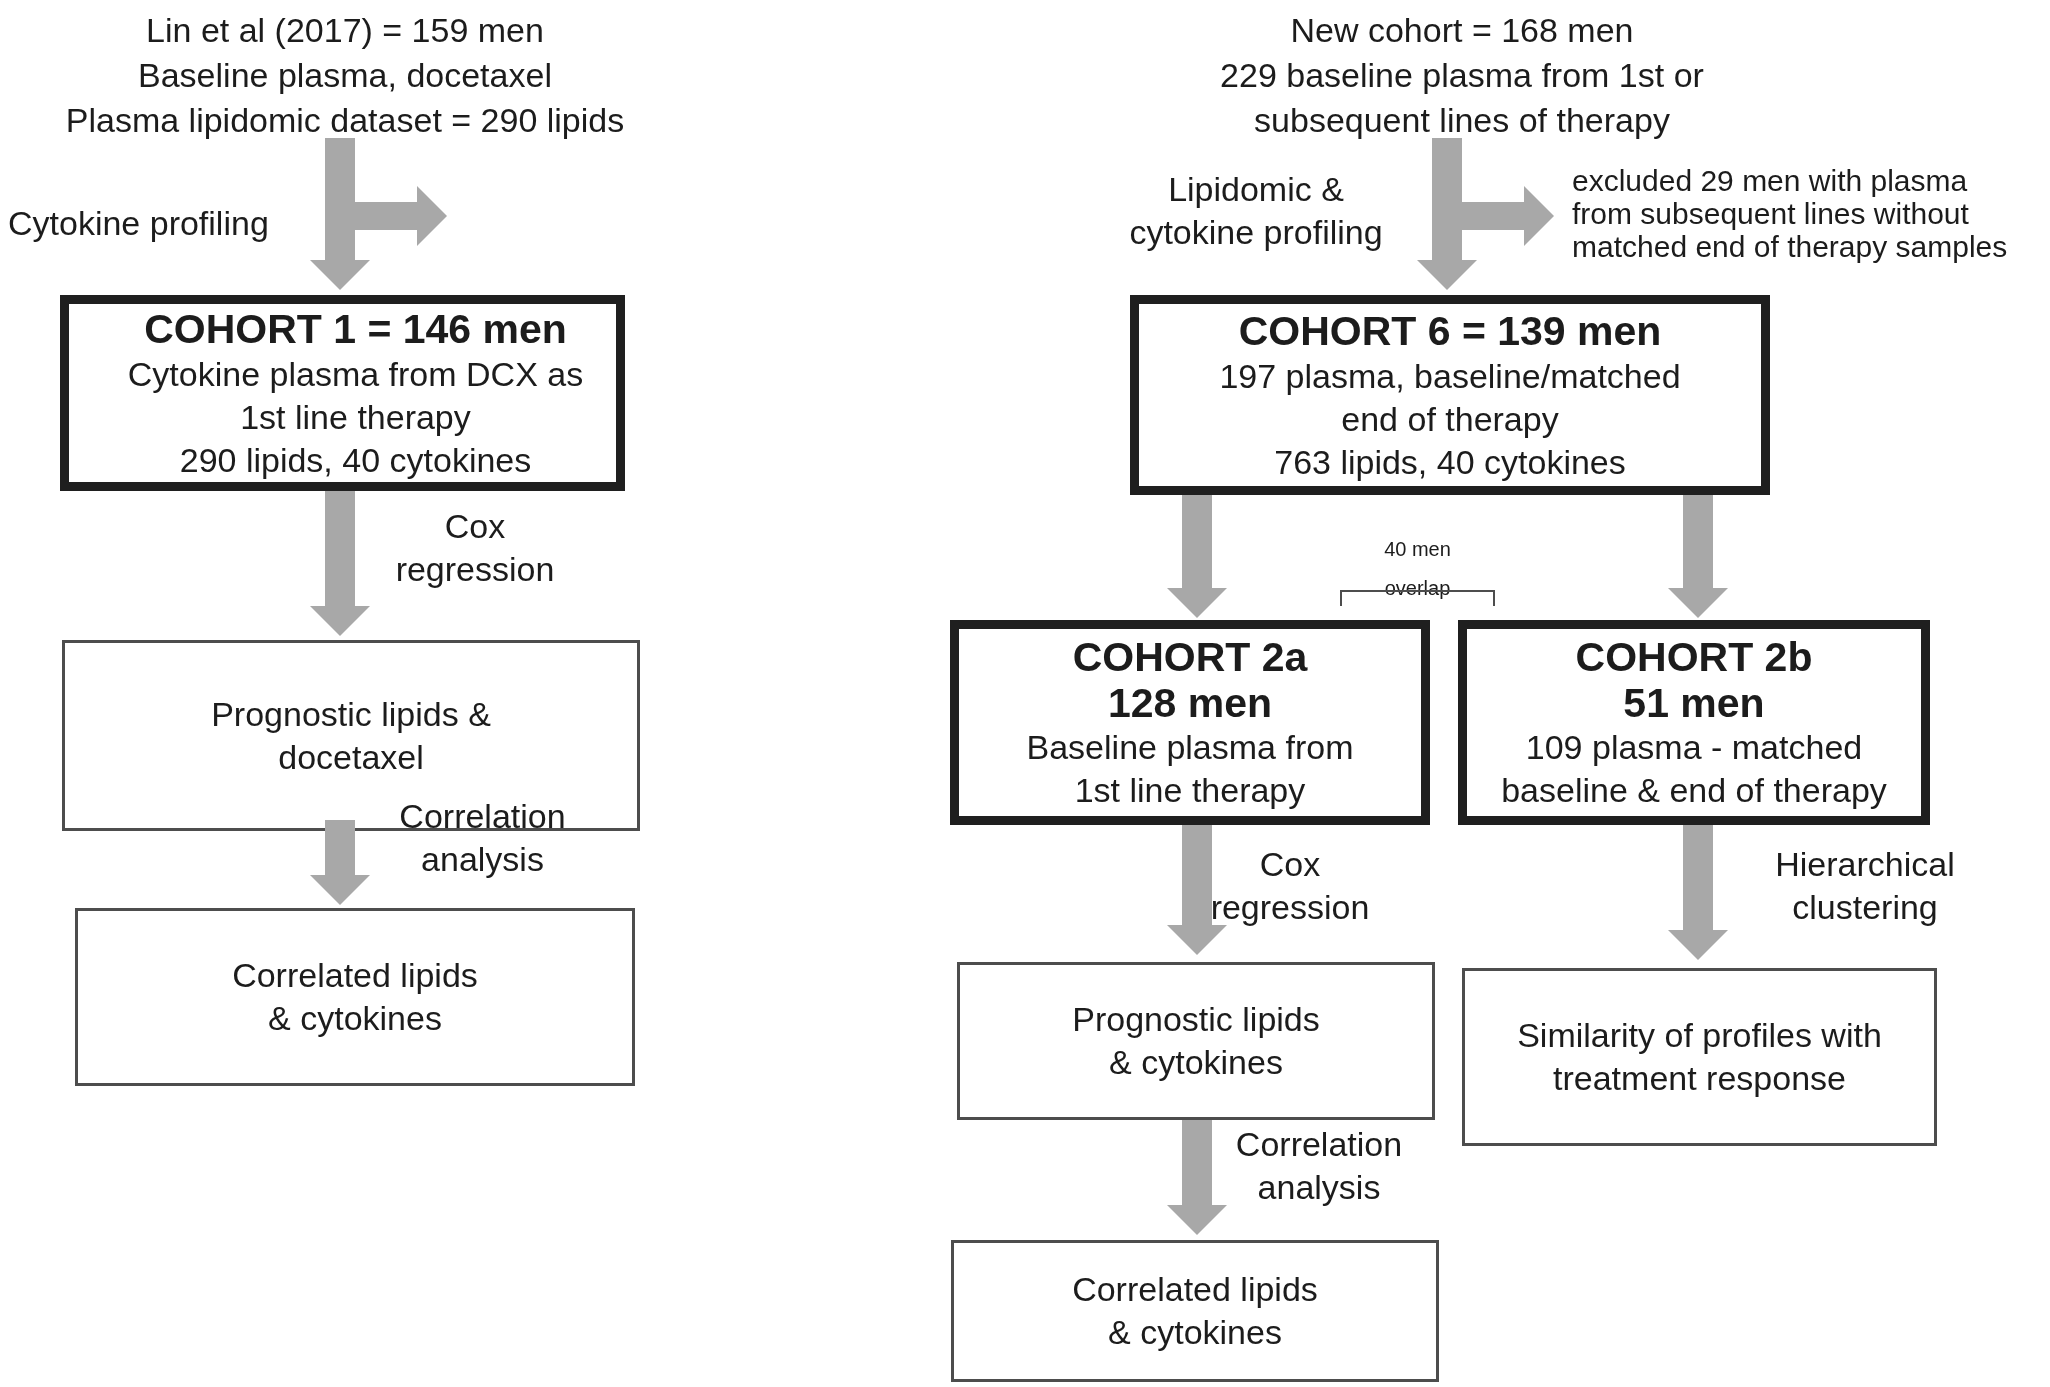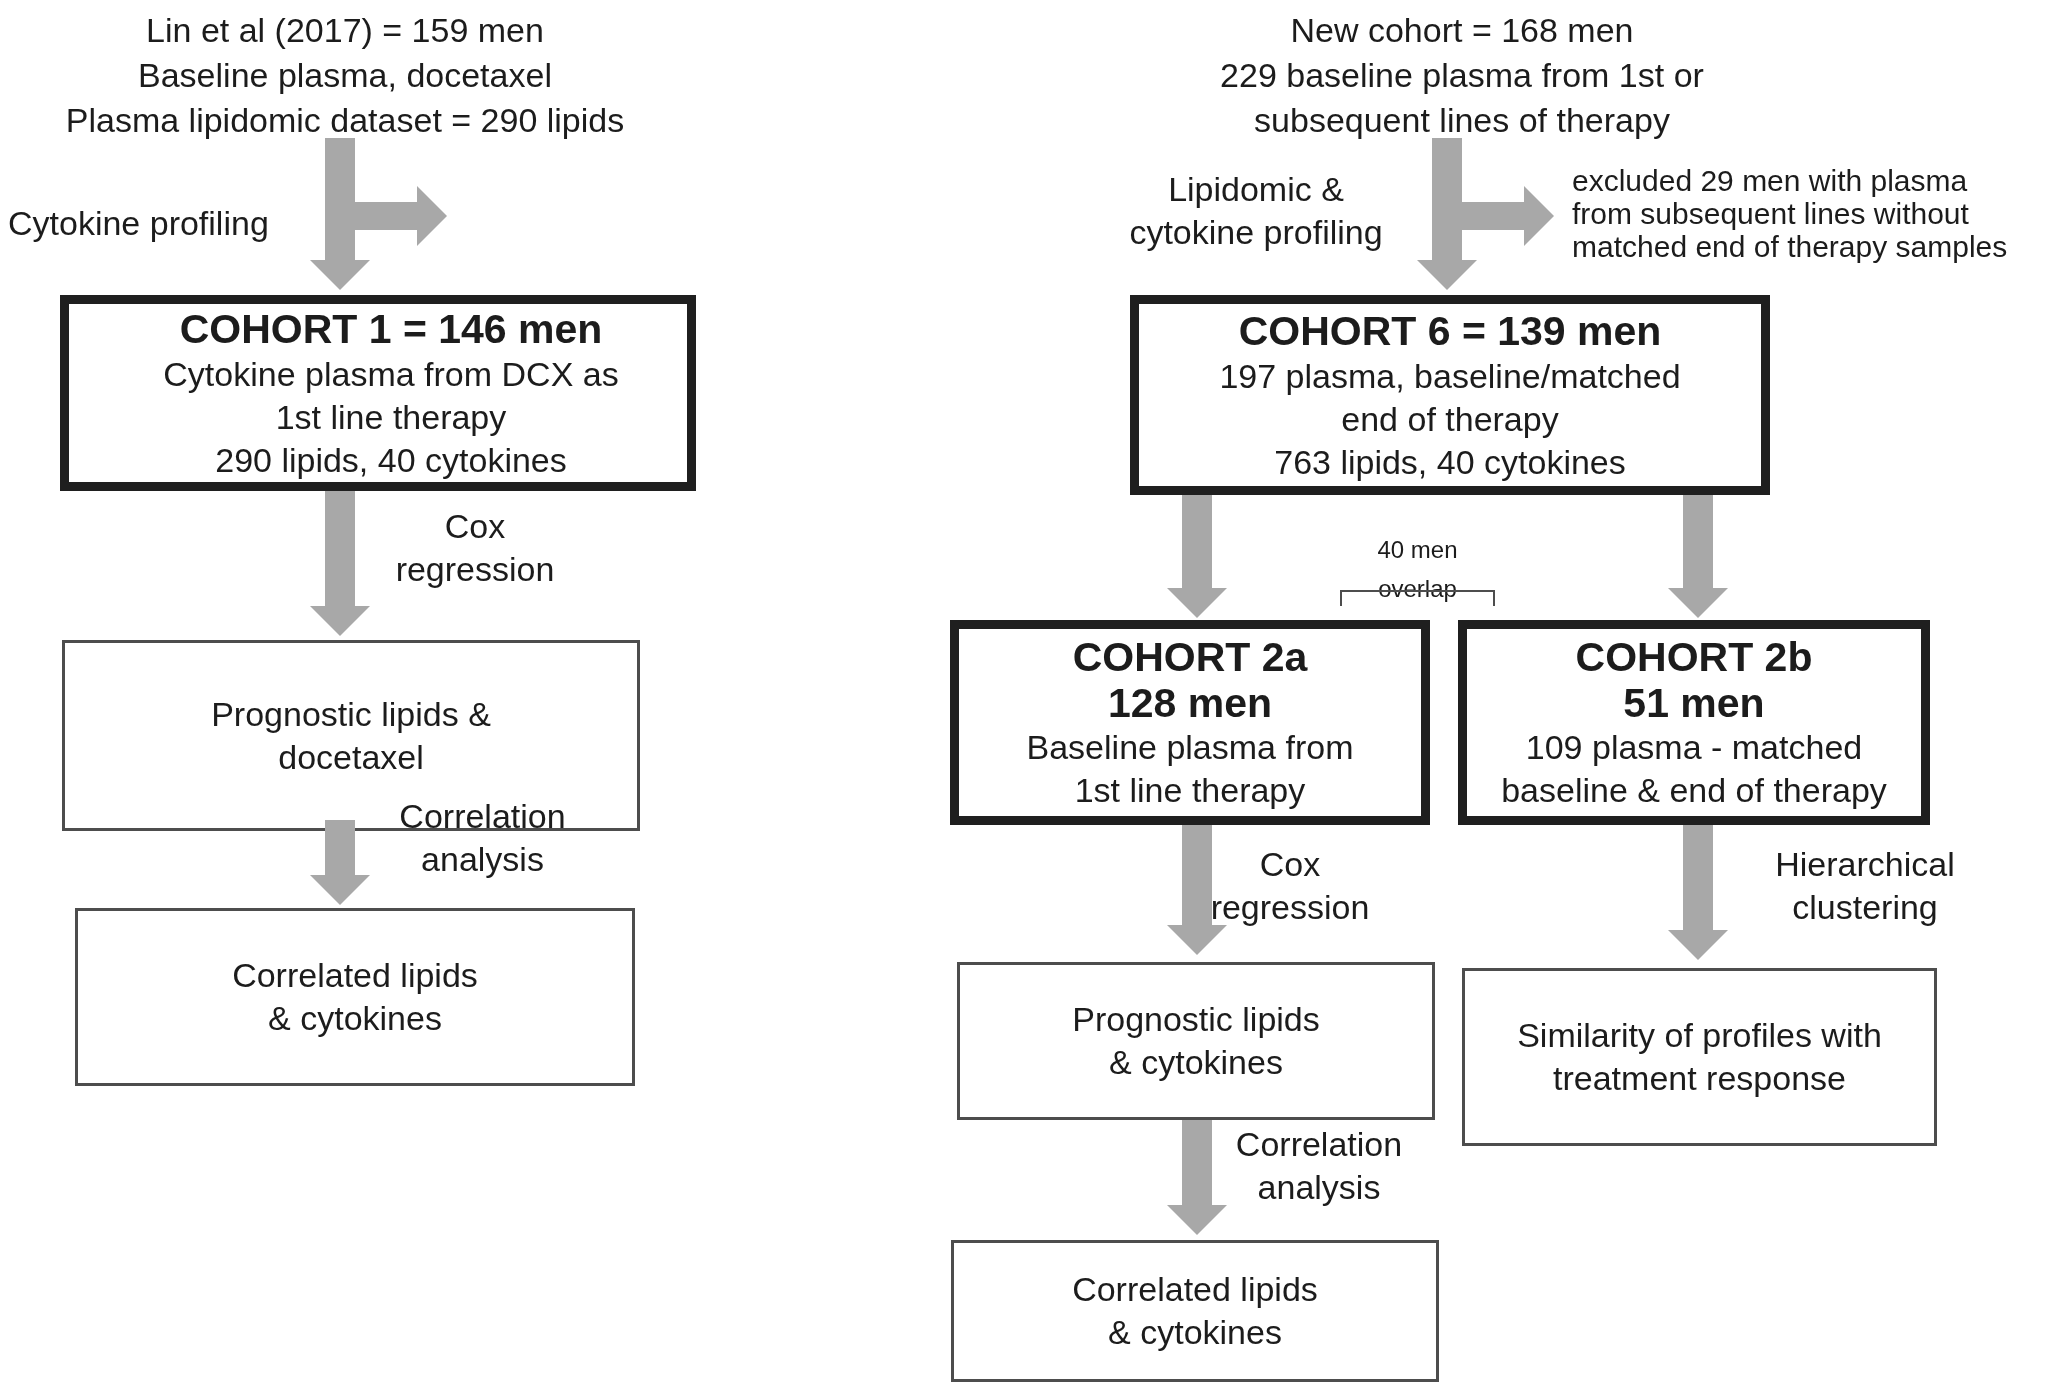--- a/index.html
+++ b/index.html
@@ -56,21 +56,21 @@
 
   <div class="abs lbl line" style="left:8px;top:202px;">Cytokine profiling</div>
 
   <div class="vshaft" style="left:325px;top:138px;height:122px;"></div>
   <div class="vhead" style="left:310px;top:260px;"></div>
 
   <div class="hshaft" style="left:340px;top:202px;width:77px;"></div>
   <div class="hhead" style="left:417px;top:186px;"></div>
 
 
-  <div class="box-thick" style="left:60px;top:295px;width:636px;height:196px;padding-left:26px;">
+  <div class="box-thick" style="left:60px;top:295px;width:565px;height:196px;padding-left:26px;">
     <div class="box-title">COHORT 1 = 146 men</div>
     <div class="box-line">Cytokine plasma from DCX as</div>
     <div class="box-line">1st line therapy</div>
     <div class="box-line">290 lipids, 40 cytokines</div>
   </div>
 
   <div class="vshaft" style="left:325px;top:491px;height:115px;"></div>
   <div class="vhead" style="left:310px;top:606px;"></div>
   <div class="abs center lbl" style="left:370px;top:505px;width:210px;">
     <div class="line">Cox</div>
@@ -123,21 +123,21 @@
     <div class="box-line">end of therapy</div>
     <div class="box-line">763 lipids, 40 cytokines</div>
   </div>
 
   <div class="vshaft" style="left:1182px;top:495px;height:93px;"></div>
   <div class="vhead" style="left:1167px;top:588px;"></div>
 
   <div class="vshaft" style="left:1683px;top:495px;height:93px;"></div>
   <div class="vhead" style="left:1668px;top:588px;"></div>
 
-  <div class="abs center" style="left:1325px;top:530px;width:185px;font-size:24px;line-height:39px;">
+  <div class="abs center" style="left:1325px;top:530px;width:185px;font-size:20px;line-height:39px;">
     <div class="line">40 men</div>
     <div class="line">overlap</div>
   </div>
   <div class="bracket" style="left:1340px;top:590px;width:155px;"></div>
 
   <div class="box-thick" style="left:950px;top:620px;width:480px;height:205px;">
     <div class="box-title" style="line-height:46px;">COHORT 2a</div>
     <div class="box-title" style="line-height:46px;">128 men</div>
     <div class="box-line">Baseline plasma from</div>
     <div class="box-line">1st line therapy</div>

